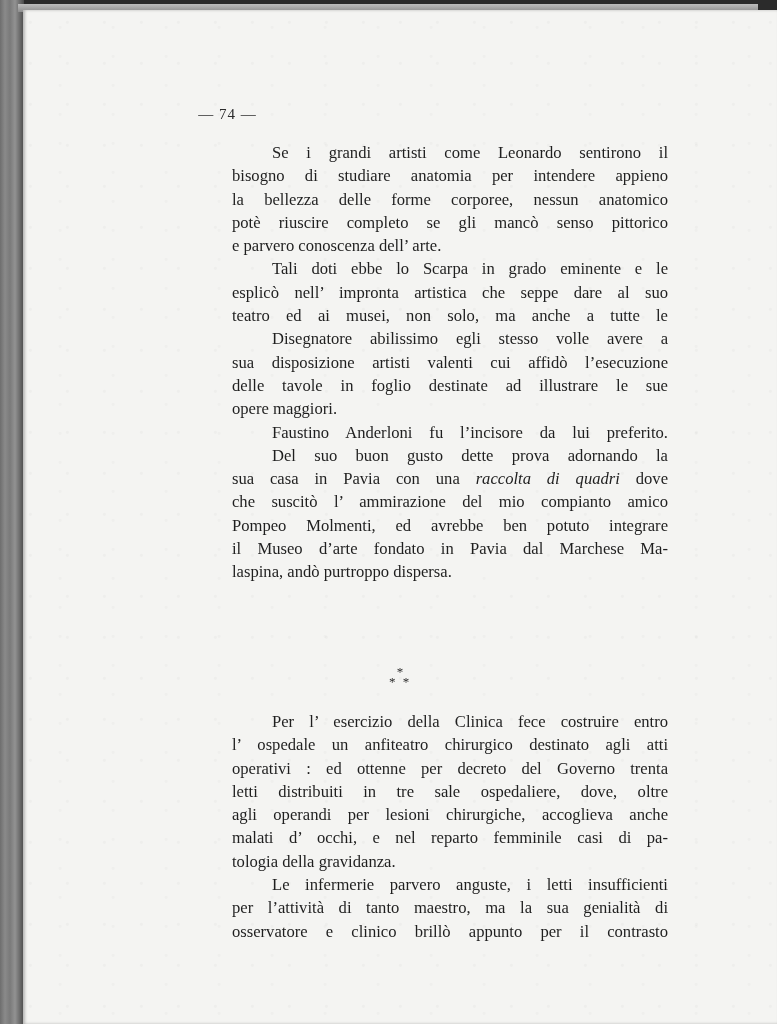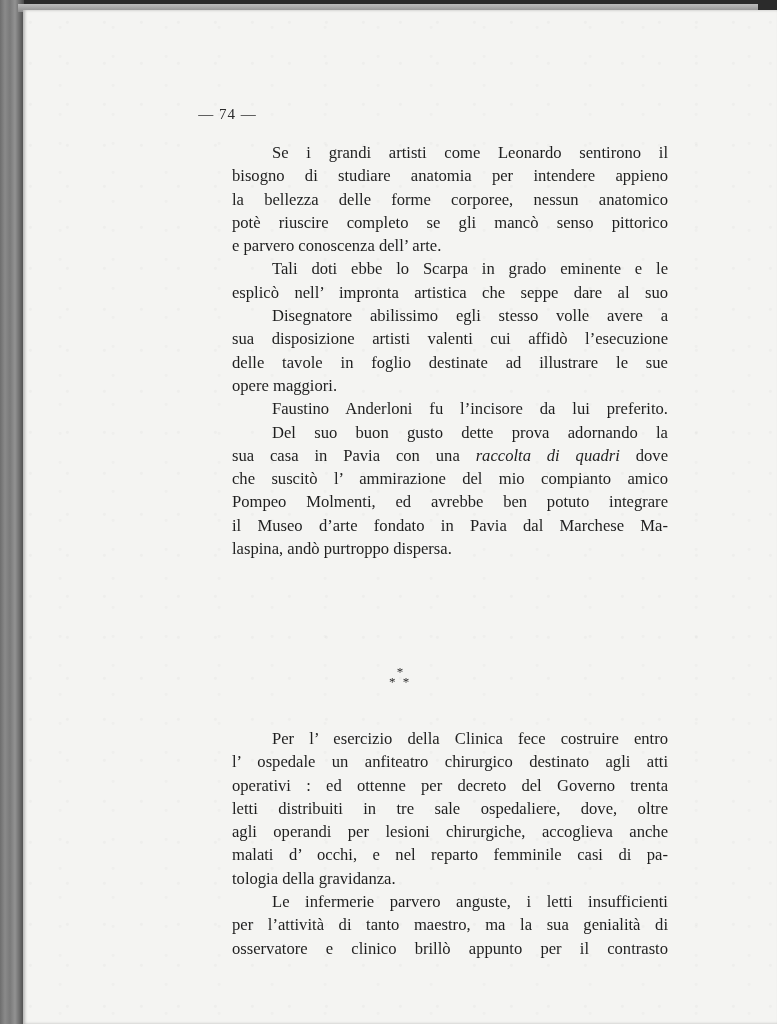--- a/index.html
+++ b/index.html
@@ -40,40 +40,41 @@
     height: 23.3px;
   }
   .line.indent { padding-left: 40px; }
   .line.last { text-align-last: left; }
   .asterism {
     position: absolute; left: 0; width: 100%; top: 657px; text-align: center;
     font-size: 13px; line-height: 10px; color: #2a2a2a;
   }
   .asterism .a-top { display: block; padding-left: 0; }
   .asterism .a-bot { display: block; letter-spacing: 2px; }
-  .text-block.second { top: 717px; }
+  .text-block.second { top: 700px; }
   em.it { font-style: italic; }
 </style>
 </head>
 <body>
 
 <div class="binding"></div>
 <div class="top-edge"></div>
 
 <div class="page">
   <div class="page-number"><span>— 74 —</span></div>
 
   <div class="text-block" id="sec1">
       <span class="line indent">Se i grandi artisti come Leonardo sentirono il</span>
       <span class="line">bisogno di studiare anatomia per intendere appieno</span>
       <span class="line">la bellezza delle forme corporee, nessun anatomico</span>
       <span class="line">potè riuscire completo se gli mancò senso pittorico</span>
       <span class="line last">e parvero conoscenza dell’ arte.</span>
       <span class="line indent">Tali doti ebbe lo Scarpa in grado eminente e le</span>
       <span class="line">esplicò nell’ impronta artistica che seppe dare al suo</span>
+      <span class="line">teatro ed ai musei, non solo, ma anche a tutte le</span>
       <span class="line indent">Disegnatore abilissimo egli stesso volle avere a</span>
       <span class="line">sua disposizione artisti valenti cui affidò l’esecuzione</span>
       <span class="line">delle tavole in foglio destinate ad illustrare le sue</span>
       <span class="line last">opere maggiori.</span>
       <span class="line indent">Faustino Anderloni fu l’incisore da lui preferito.</span>
       <span class="line indent">Del suo buon gusto dette prova adornando la</span>
       <span class="line">sua casa in Pavia con una <em class="it">raccolta di quadri</em> dove</span>
       <span class="line">che suscitò l’ ammirazione del mio compianto amico</span>
       <span class="line">Pompeo Molmenti, ed avrebbe ben potuto integrare</span>
       <span class="line">il Museo d’arte fondato in Pavia dal Marchese Ma-</span>

